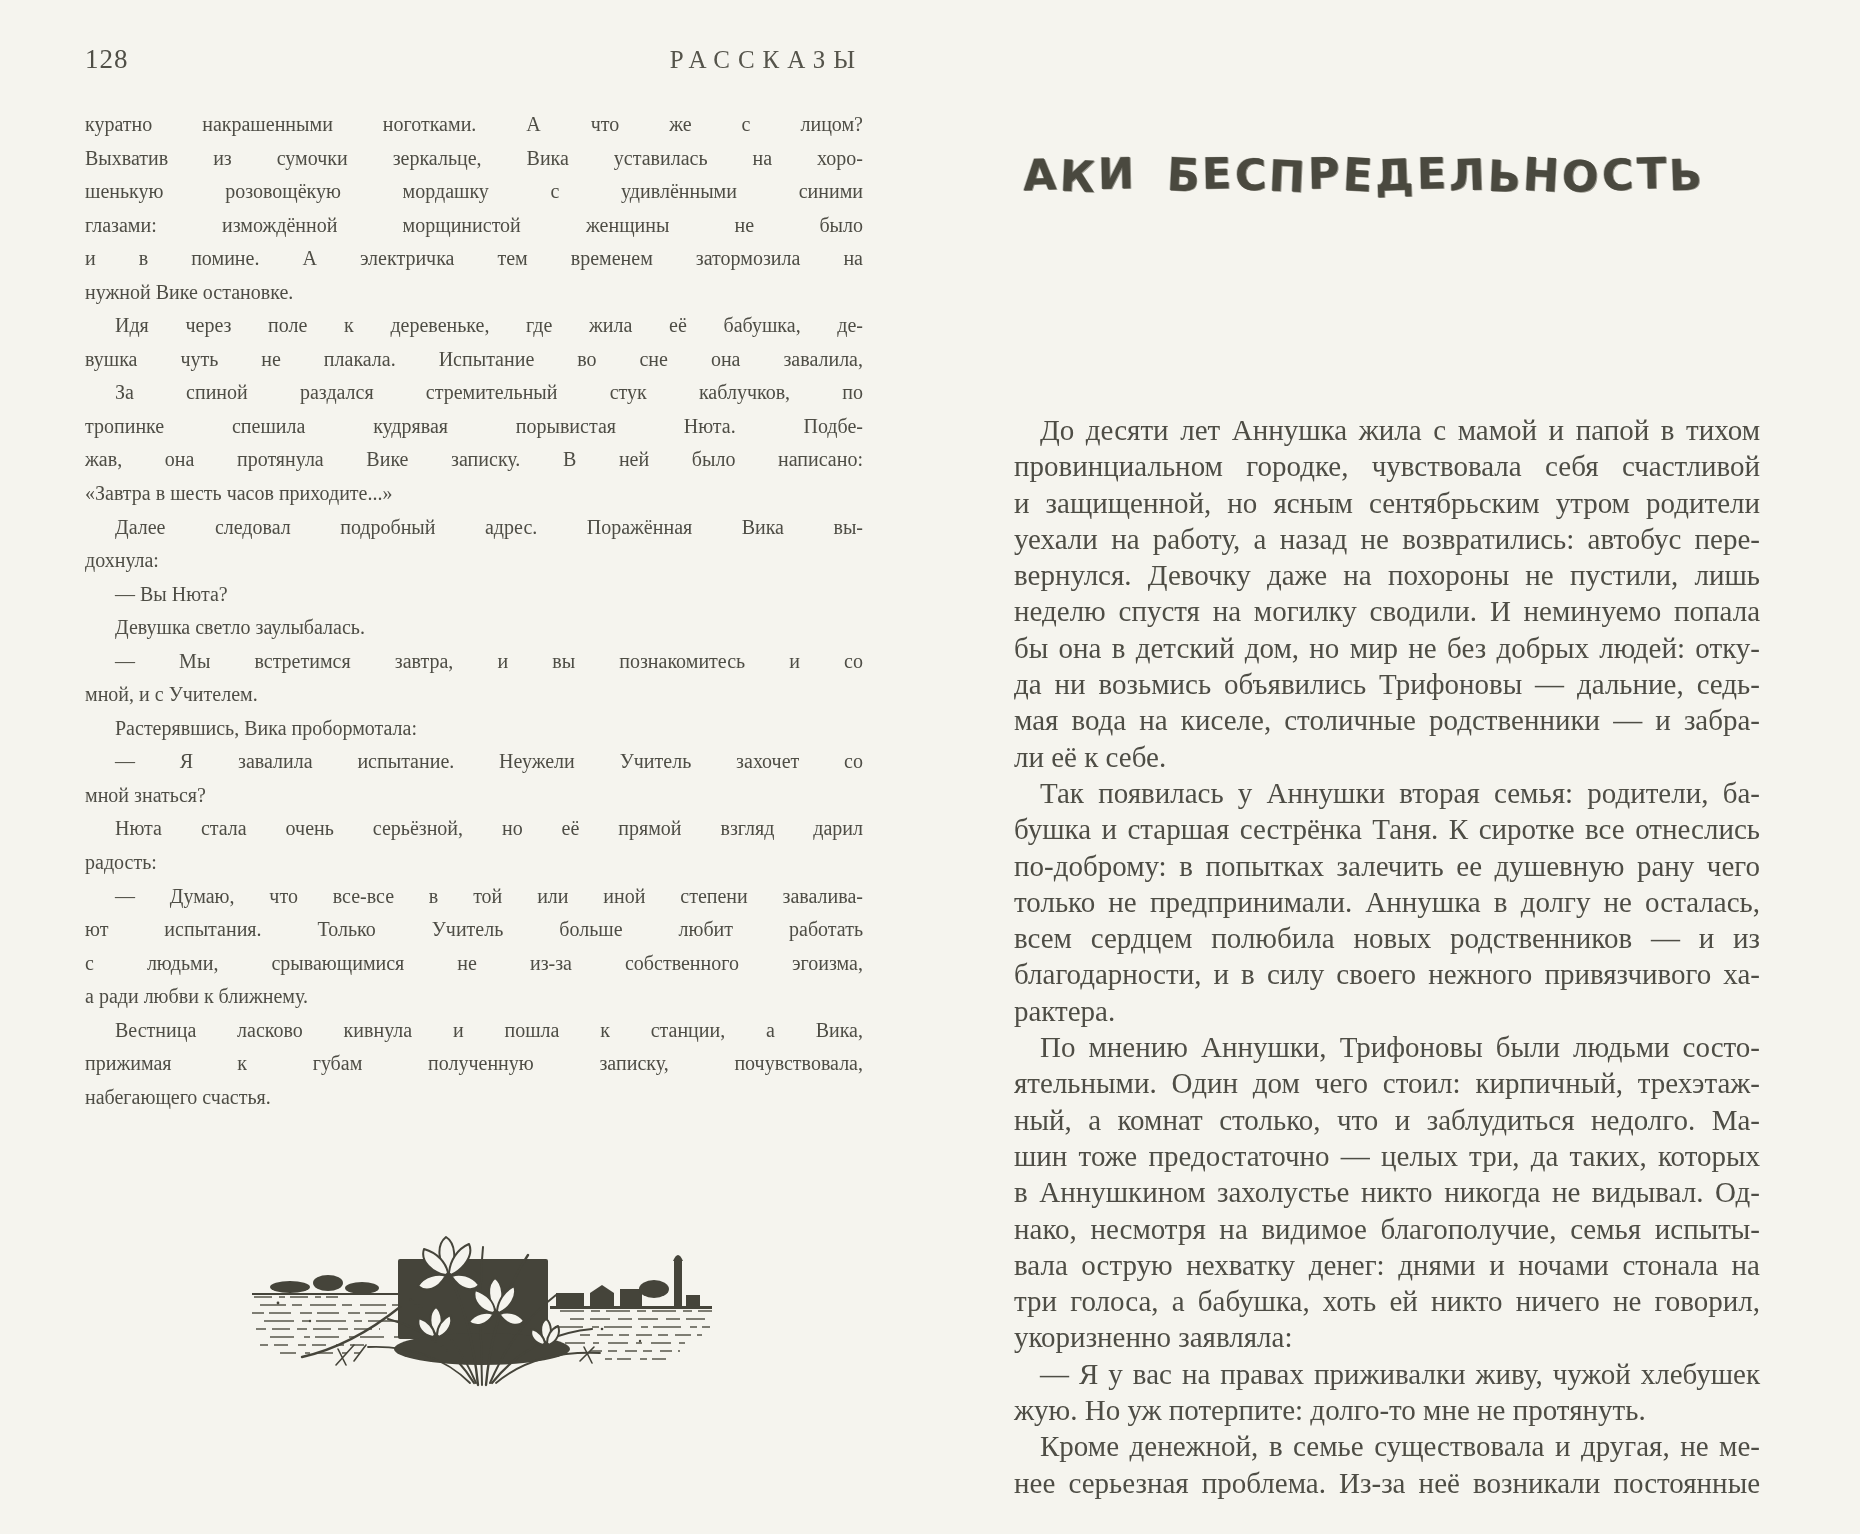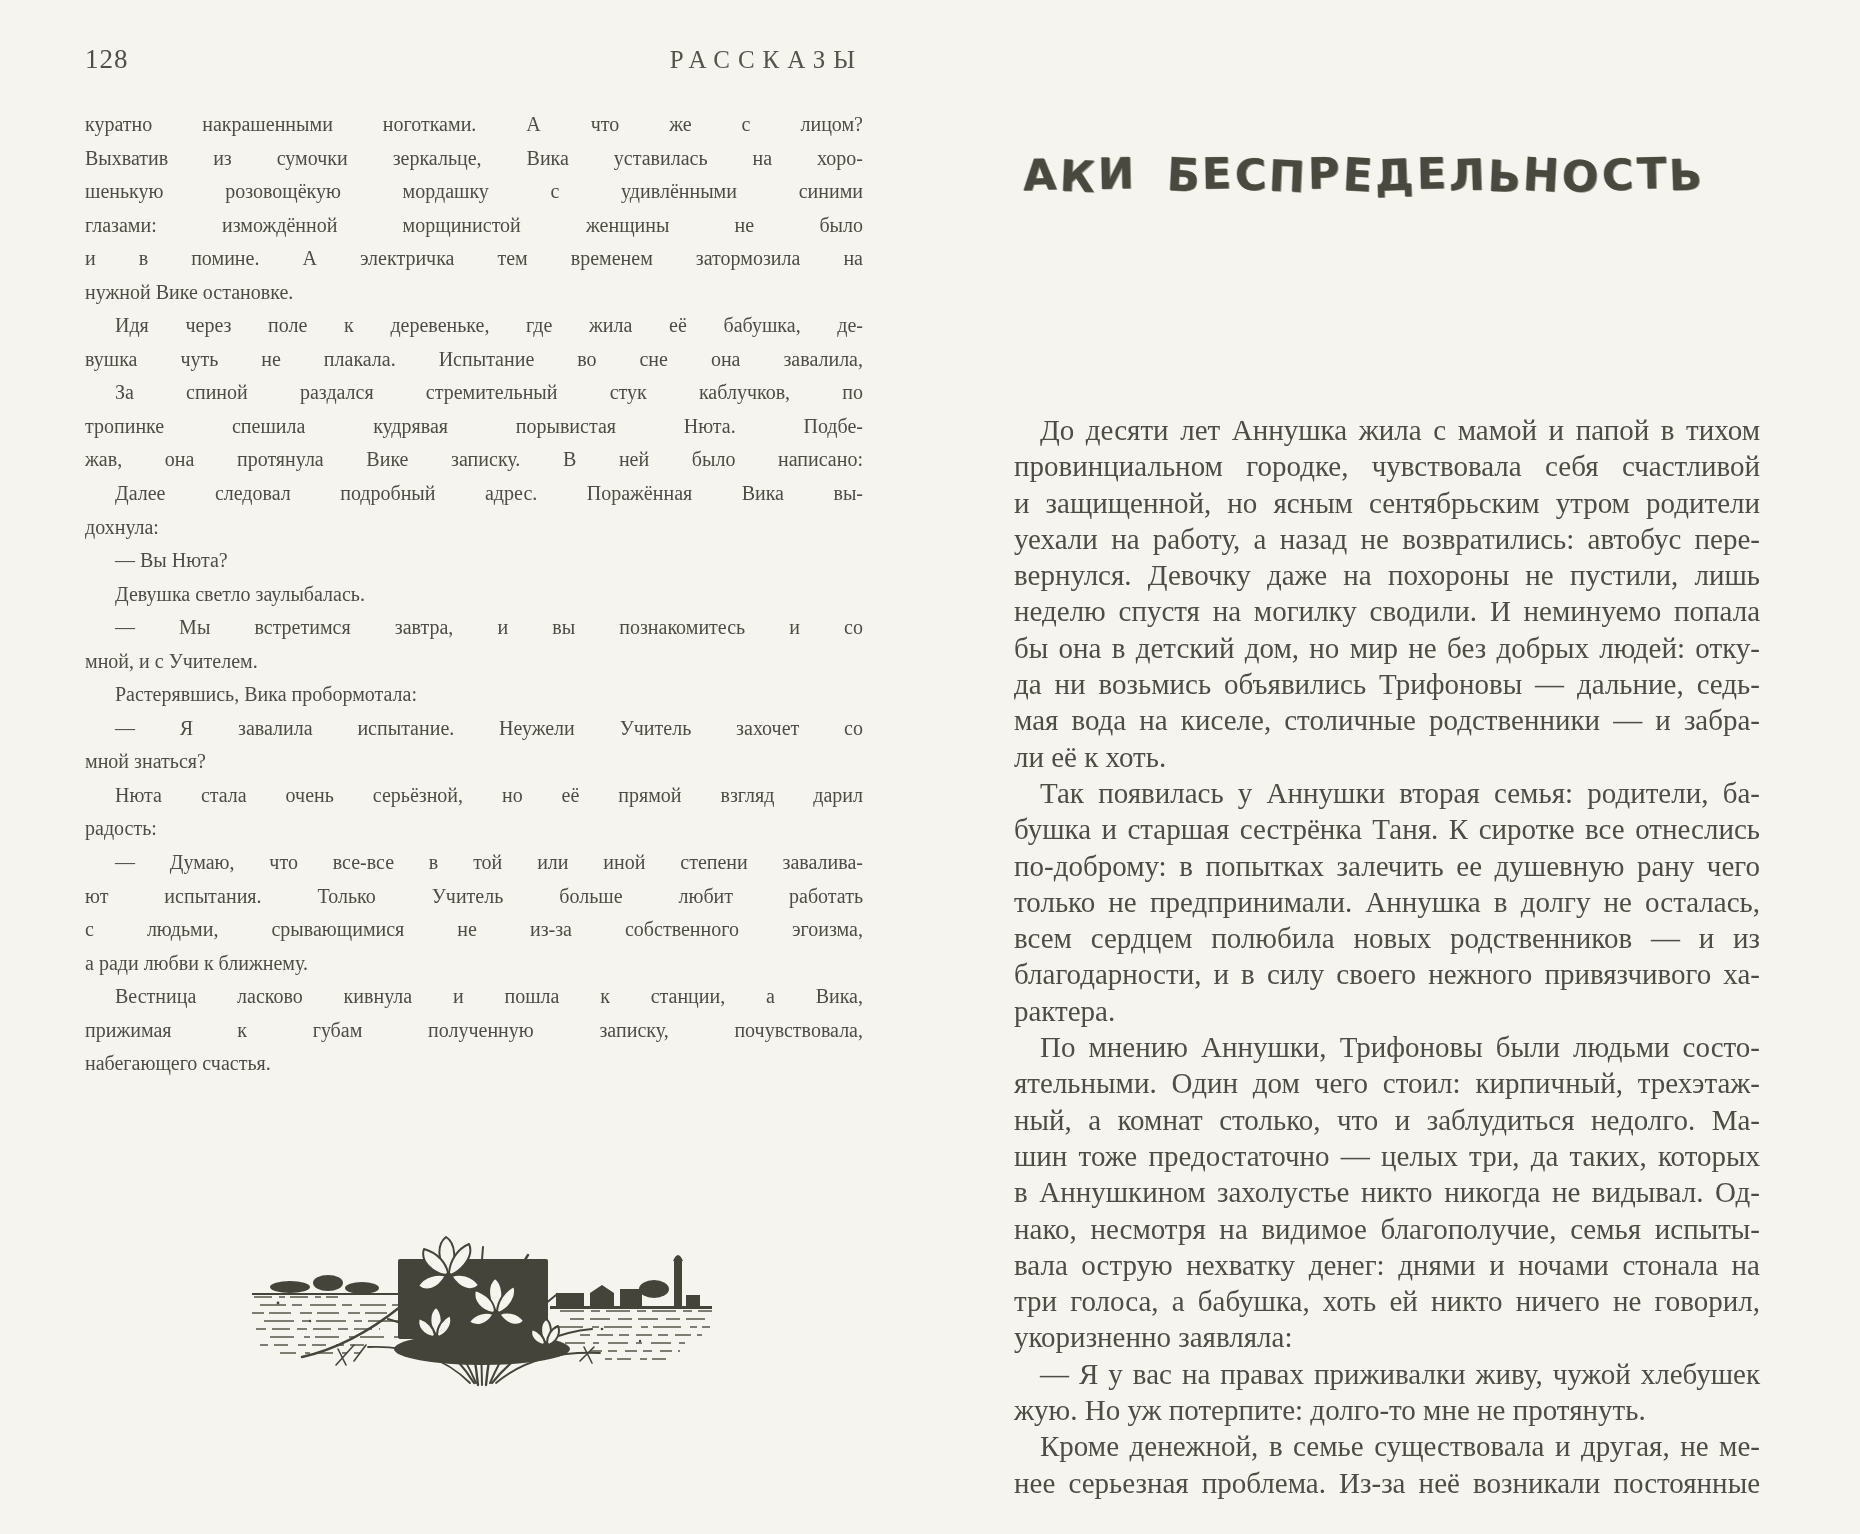--- a/index.html
+++ b/index.html
@@ -62,20 +62,21 @@
         <div class="line">Выхватив из сумочки зеркальце, Вика уставилась на хоро-</div>
         <div class="line">шенькую розовощёкую мордашку с удивлёнными синими</div>
         <div class="line">глазами: измождённой морщинистой женщины не было</div>
         <div class="line">и в помине. А электричка тем временем затормозила на</div>
         <div class="line short">нужной Вике остановке.</div>
         <div class="line ind">Идя через поле к деревеньке, где жила её бабушка, де-</div>
         <div class="line">вушка чуть не плакала. Испытание во сне она завалила,</div>
         <div class="line ind">За спиной раздался стремительный стук каблучков, по</div>
         <div class="line">тропинке спешила кудрявая порывистая Нюта. Подбе-</div>
         <div class="line">жав, она протянула Вике записку. В ней было написано:</div>
+        <div class="line short">«Завтра в шесть часов приходите...»</div>
         <div class="line ind">Далее следовал подробный адрес. Поражённая Вика вы-</div>
         <div class="line short">дохнула:</div>
         <div class="line ind short">— Вы Нюта?</div>
         <div class="line ind short">Девушка светло заулыбалась.</div>
         <div class="line ind">— Мы встретимся завтра, и вы познакомитесь и со</div>
         <div class="line short">мной, и с Учителем.</div>
         <div class="line ind short">Растерявшись, Вика пробормотала:</div>
         <div class="line ind">— Я завалила испытание. Неужели Учитель захочет со</div>
         <div class="line short">мной знаться?</div>
         <div class="line ind">Нюта стала очень серьёзной, но её прямой взгляд дарил</div>
@@ -177,21 +178,21 @@
     <div class="body-text right-body">
         <div class="line ind">До десяти лет Аннушка жила с мамой и папой в тихом</div>
         <div class="line">провинциальном городке, чувствовала себя счастливой</div>
         <div class="line">и защищенной, но ясным сентябрьским утром родители</div>
         <div class="line">уехали на работу, а назад не возвратились: автобус пере-</div>
         <div class="line">вернулся. Девочку даже на похороны не пустили, лишь</div>
         <div class="line">неделю спустя на могилку сводили. И неминуемо попала</div>
         <div class="line">бы она в детский дом, но мир не без добрых людей: отку-</div>
         <div class="line">да ни возьмись объявились Трифоновы — дальние, седь-</div>
         <div class="line">мая вода на киселе, столичные родственники — и забра-</div>
-        <div class="line short">ли её к хоть.</div>
+        <div class="line short">ли её к себе.</div>
         <div class="line ind">Так появилась у Аннушки вторая семья: родители, ба-</div>
         <div class="line">бушка и старшая сестрёнка Таня. К сиротке все отнеслись</div>
         <div class="line">по-доброму: в попытках залечить ее душевную рану чего</div>
         <div class="line">только не предпринимали. Аннушка в долгу не осталась,</div>
         <div class="line">всем сердцем полюбила новых родственников — и из</div>
         <div class="line">благодарности, и в силу своего нежного привязчивого ха-</div>
         <div class="line short">рактера.</div>
         <div class="line ind">По мнению Аннушки, Трифоновы были людьми состо-</div>
         <div class="line">ятельными. Один дом чего стоил: кирпичный, трехэтаж-</div>
         <div class="line">ный, а комнат столько, что и заблудиться недолго. Ма-</div>

